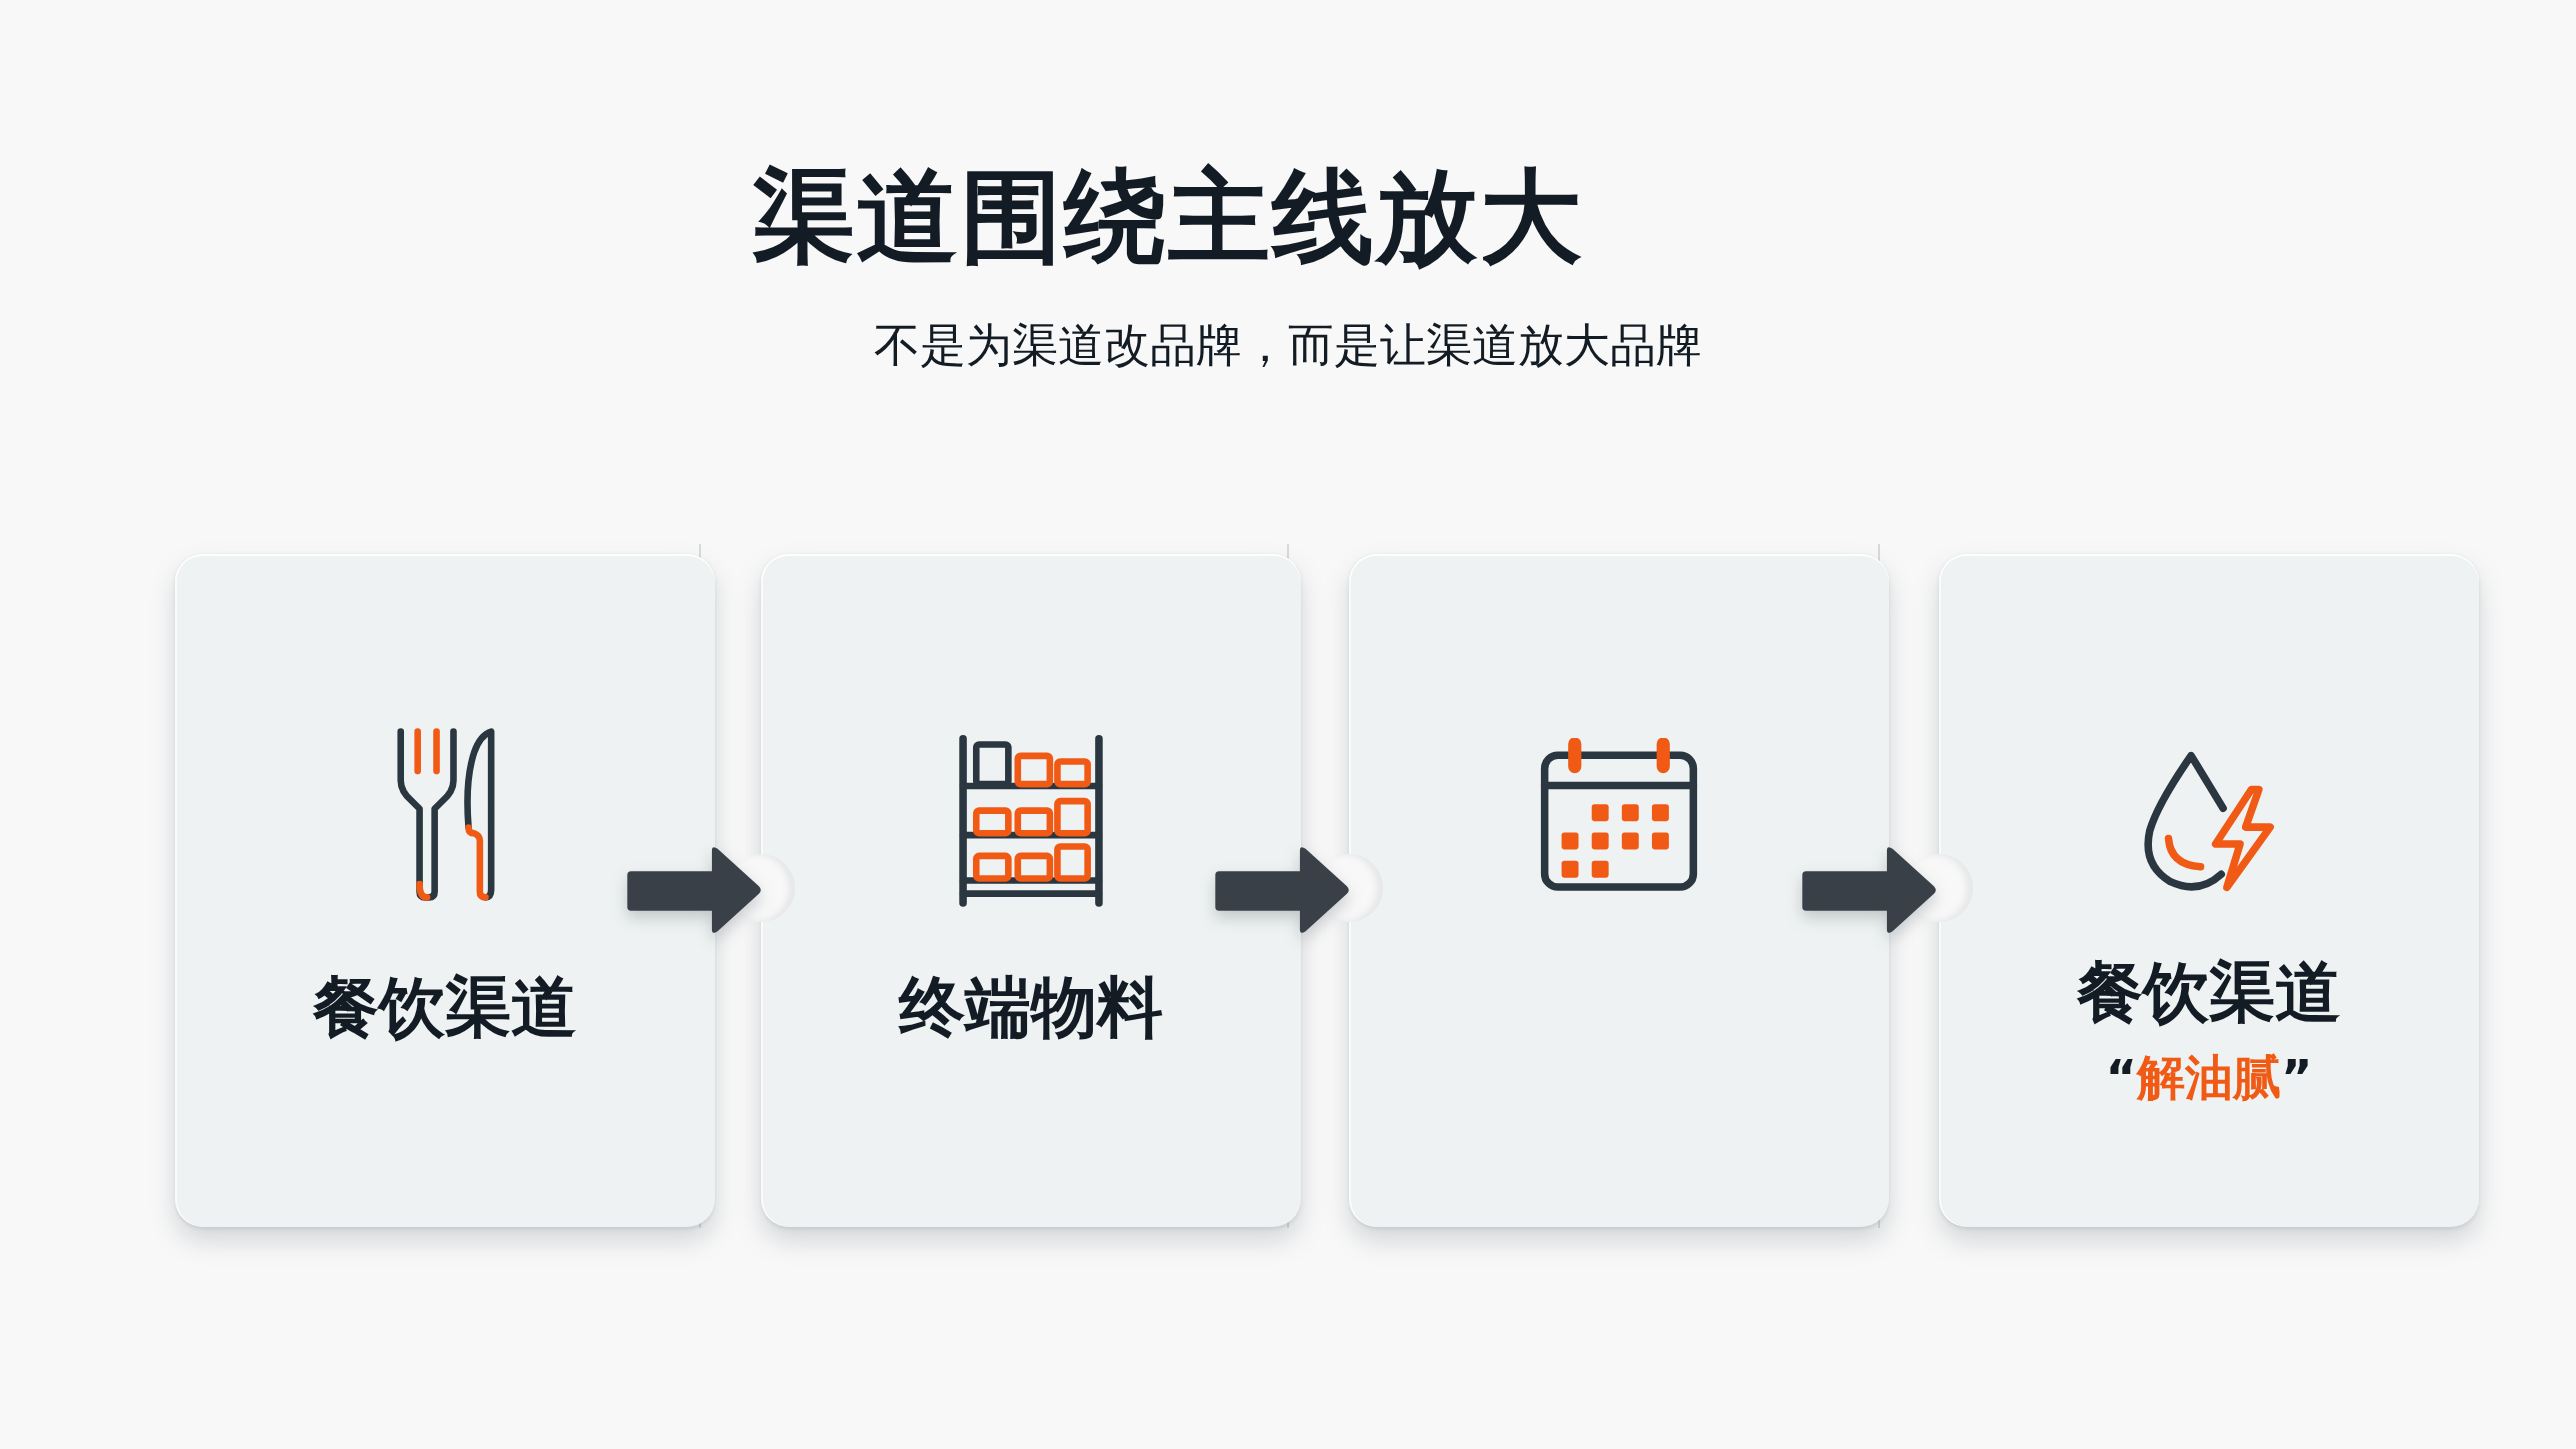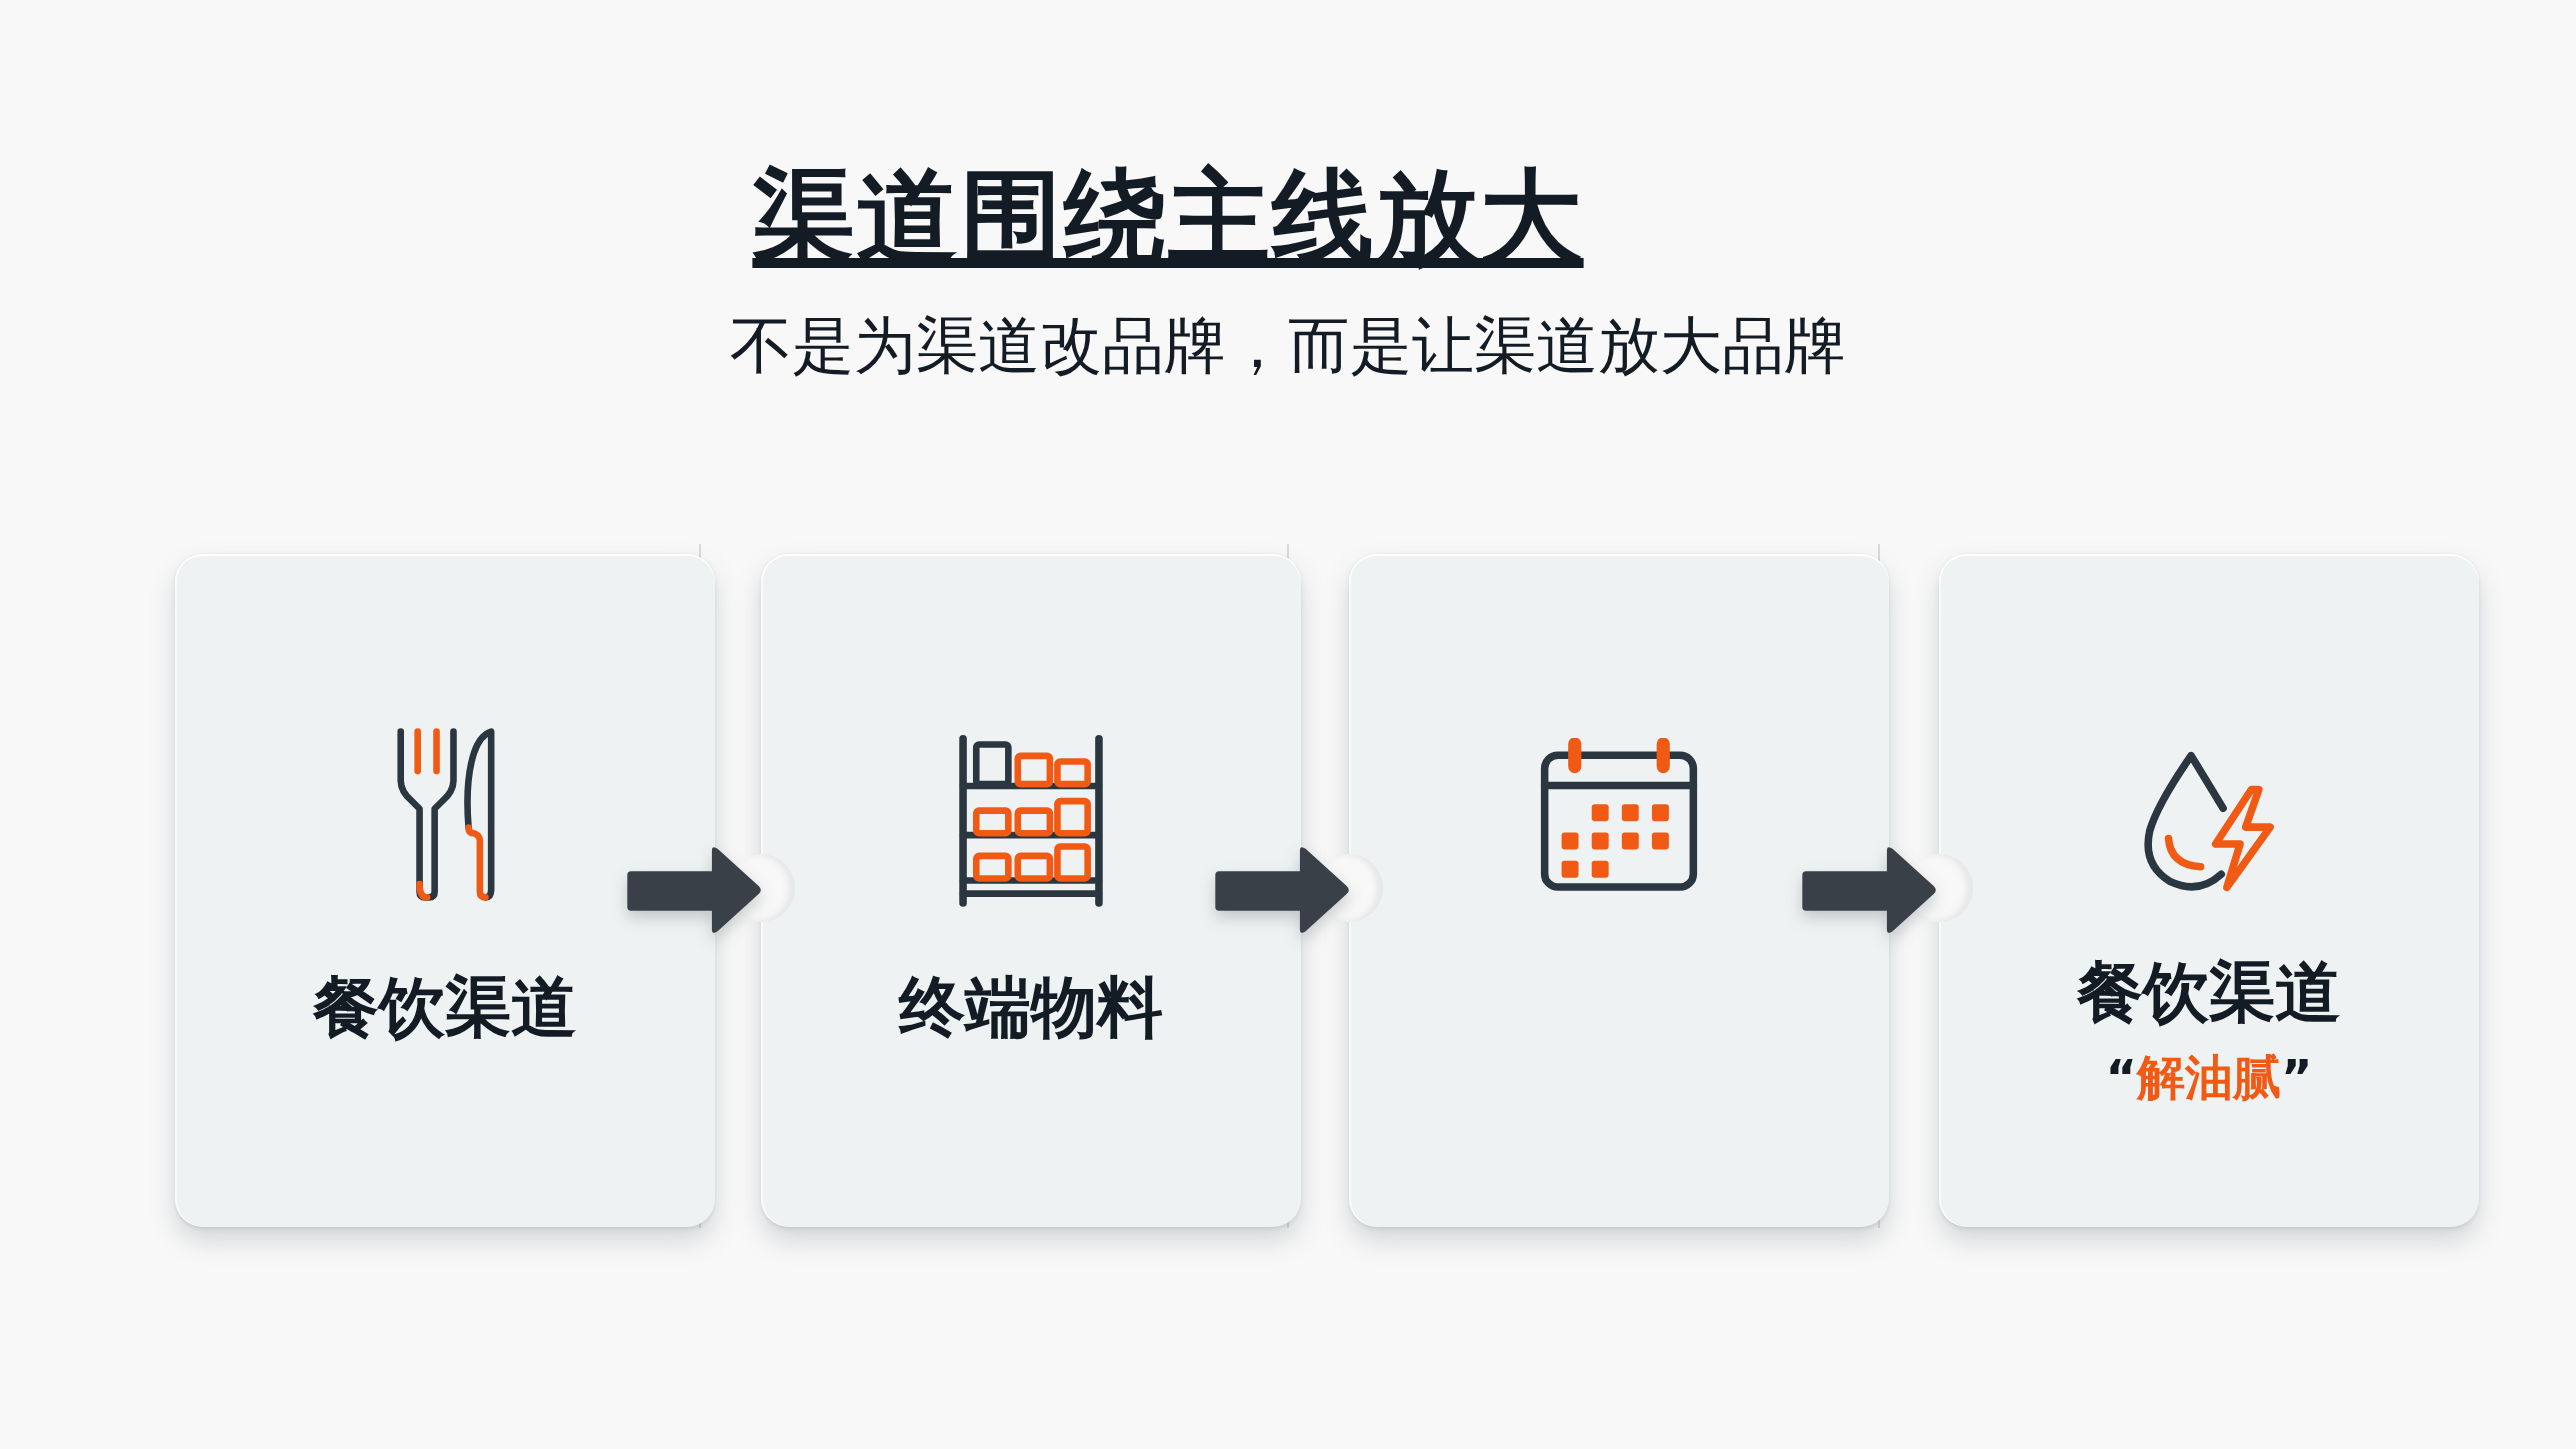--- a/index.html
+++ b/index.html
@@ -6,25 +6,25 @@
   html, body { width: 2576px; height: 1449px; overflow: hidden; }
   body {
     background: #f8f8f8;
     font-family: "DejaVu Sans", "Liberation Sans", sans-serif;
     color: #131c24;
     position: relative;
   }
   .title {
     position: absolute; left: 0; top: 151px; width: 2336px;
     text-align: center; font-size: 102px; font-weight: bold;
-    line-height: 132px; letter-spacing: 1.9px; color: #131c24; text-decoration: underline;
+    line-height: 132px; letter-spacing: 1.9px; color: #131c24;
   }
   .subtitle {
     position: absolute; left: 0; top: 300px; width: 2576px;
-    text-align: center; font-size: 62px; font-weight: normal;
+    text-align: center; font-size: 46px; font-weight: normal;
     line-height: 91px; color: #131c24;
   }
   .divider {
     position: absolute; width: 1.9px; background: #d7d9db;
   }
   .card {
     position: absolute; top: 554px; width: 540px; height: 673px;
     background: #eef2f2;
     border-radius: 28px;
     box-shadow: 0 13.2px 24.5px rgba(120,130,140,0.28), 0 1.9px 3.8px rgba(120,130,140,0.18), inset 0 1.9px 0 rgba(255,255,255,0.9), inset 1.9px 0 0 rgba(255,255,255,0.7);

